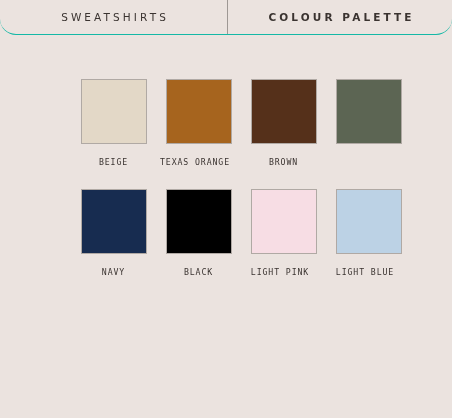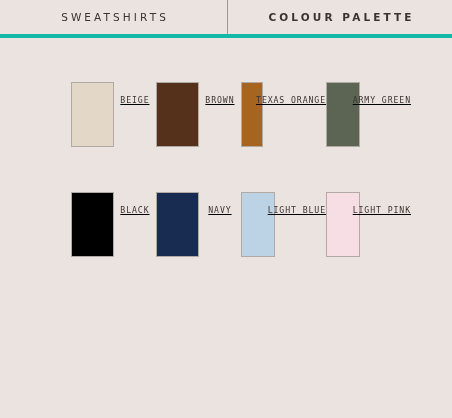--- a/index.html
+++ b/index.html
@@ -21,21 +21,22 @@
     background: #ebe3df;
     box-sizing: border-box;
   }
 
   
   .header {
     position: relative;
     height: 34px;
     display: flex;
     align-items: stretch;
-    border-bottom: 4px solid #14b8a6;
+    border-bottom: 1px solid #14b8a6;
+    border-radius: 16px;
   }
   .header-tab {
     flex: 0 0 228px;
     display: flex;
     align-items: center;
     justify-content: center;
     position: relative;
     box-sizing: border-box;
   }
   .header-tab.left {
@@ -59,22 +60,22 @@
   .palette {
     padding: 44px 0 0 0;
     display: grid;
     grid-template-columns: repeat(4, 85px);
     grid-auto-rows: 110px;
     justify-content: start;
     margin-left: 71px;
   }
   .swatch-cell {
     display: flex;
-    align-items: flex-start;
-    text-decoration: underline;
+    flex-direction: column;
+    align-items: center;
   }
   .swatch-chip {
     width: 66px;
     height: 65px;
     border: 1px solid #b0a9a4;
     box-sizing: border-box;
   }
   .swatch-label {
     margin-top: 13px;
     width: 66px;
@@ -104,42 +105,41 @@
       <span class="header-tab-label">COLOUR PALETTE</span>
     </div>
   </div>
 
   <div class="palette" id="palette-grid">
       <div class="swatch-cell">
         <div class="swatch-chip" style="background: rgb(227, 216, 199);"></div>
         <div class="swatch-label">BEIGE</div>
       </div>
       <div class="swatch-cell">
+        <div class="swatch-chip" style="background: rgb(166, 100, 30);"></div>
+        <div class="swatch-label wide">TEXAS ORANGE</div>
+      </div>
+      <div class="swatch-cell">
         <div class="swatch-chip" style="background: rgb(85, 48, 26);"></div>
         <div class="swatch-label">BROWN</div>
       </div>
       <div class="swatch-cell">
-        <div class="swatch-chip" style="background: rgb(166, 100, 30);"></div>
-        <div class="swatch-label wide">TEXAS ORANGE</div>
+        <div class="swatch-chip" style="background: rgb(92, 101, 83);"></div>
       </div>
       <div class="swatch-cell">
-        <div class="swatch-chip" style="background: rgb(92, 101, 83);"></div>
-        <div class="swatch-label wide">ARMY GREEN</div>
+        <div class="swatch-chip" style="background: rgb(23, 44, 80);"></div>
+        <div class="swatch-label">NAVY</div>
       </div>
       <div class="swatch-cell">
         <div class="swatch-chip" style="background: rgb(0, 0, 0);"></div>
         <div class="swatch-label">BLACK</div>
       </div>
       <div class="swatch-cell">
-        <div class="swatch-chip" style="background: rgb(23, 44, 80);"></div>
-        <div class="swatch-label">NAVY</div>
+        <div class="swatch-chip" style="background: rgb(247, 221, 228);"></div>
+        <div class="swatch-label wide">LIGHT PINK</div>
       </div>
       <div class="swatch-cell">
         <div class="swatch-chip" style="background: rgb(188, 210, 229);"></div>
         <div class="swatch-label wide">LIGHT BLUE</div>
-      </div>
-      <div class="swatch-cell">
-        <div class="swatch-chip" style="background: rgb(247, 221, 228);"></div>
-        <div class="swatch-label wide">LIGHT PINK</div>
       </div>
     </div>
 
 </div>
 
 </body></html>

